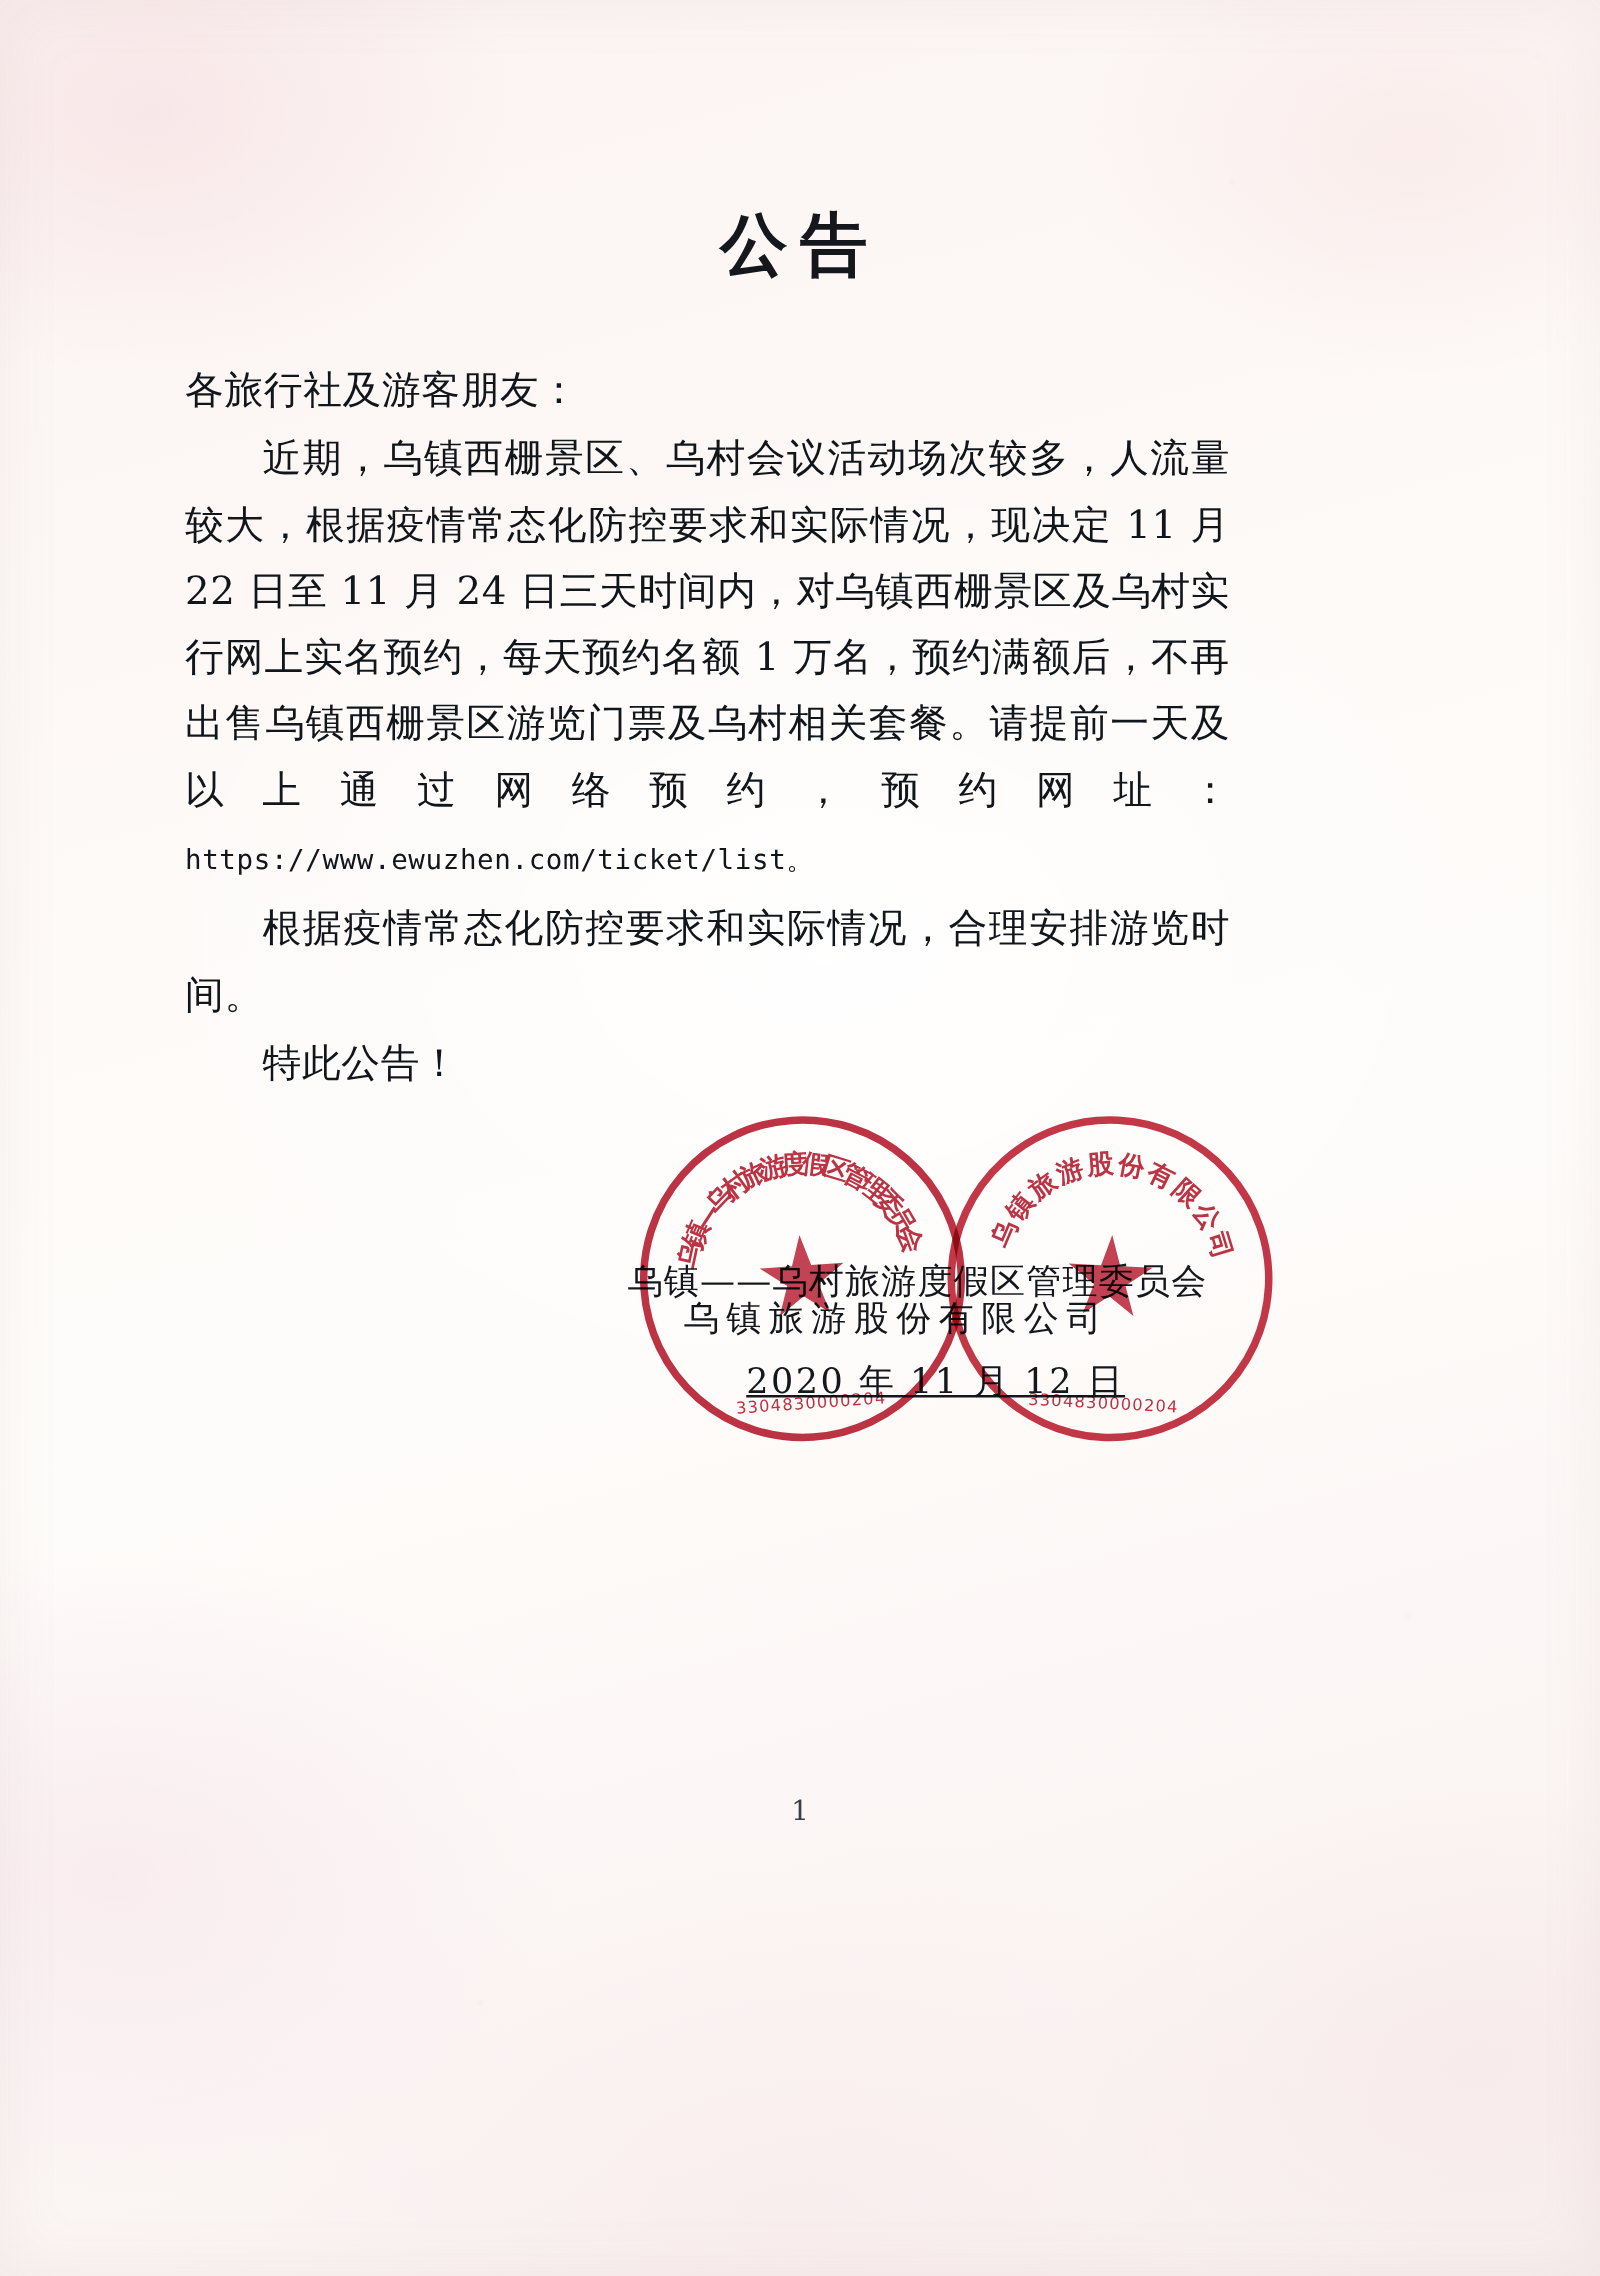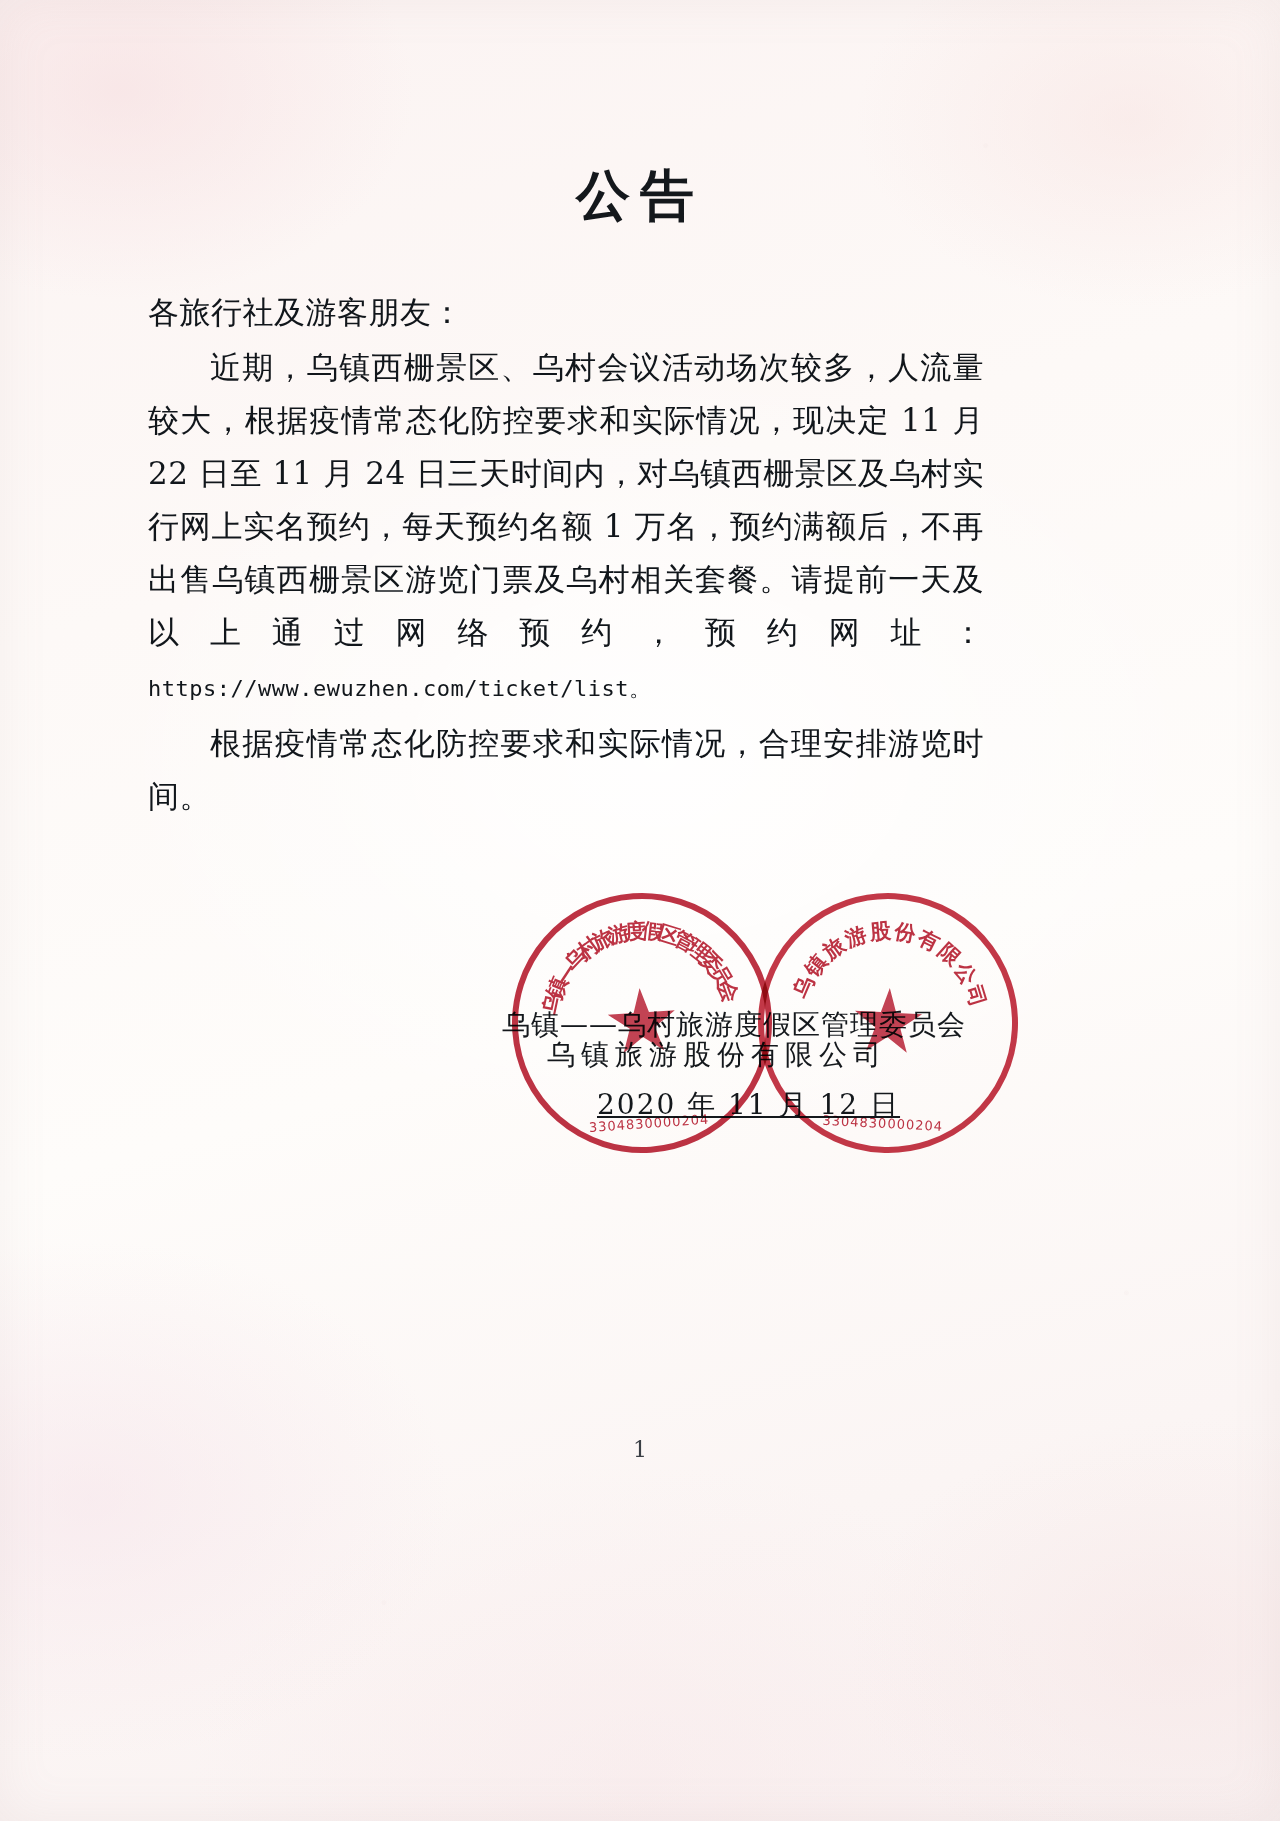--- a/index.html
+++ b/index.html
@@ -199,20 +199,21 @@
 
   <div id="title">公告</div>
 
   <div id="content">
     <p class="p">各旅行社及游客朋友：</p>
 
     <p class="p indent"><span>近期，乌镇西栅景区、乌村会议活动场次较多，人流量较大，根据疫情常态化防控要求和实际情况，现决定 11 月 22 日至 11 月 24 日三天时间内，对乌镇西栅景区及乌村实行网上实名预约，每天预约名额 1 万名，预约满额后，不再出售乌镇西栅景区游览门票及乌村相关套餐。请提前一天及以上通过网络预约，预约网址：</span><span class="url">https://www.ewuzhen.com/ticket/list。</span></p>
 
     <p class="p indent">根据疫情常态化防控要求和实际情况，合理安排游览时间。</p>
 
+    <p class="p indent">特此公告！</p>
   </div>
 
   <div id="signature">
     <div class="sig-line" id="sig-org1">乌镇——乌村旅游度假区管理委员会</div>
     <div class="sig-line" id="sig-org2">乌镇旅游股份有限公司</div>
     <div class="sig-line" id="sig-date">2020 年 11 月 12 日</div>
   </div>
 
   <div class="seal" id="seal-left">
     <div class="seal-inner">

